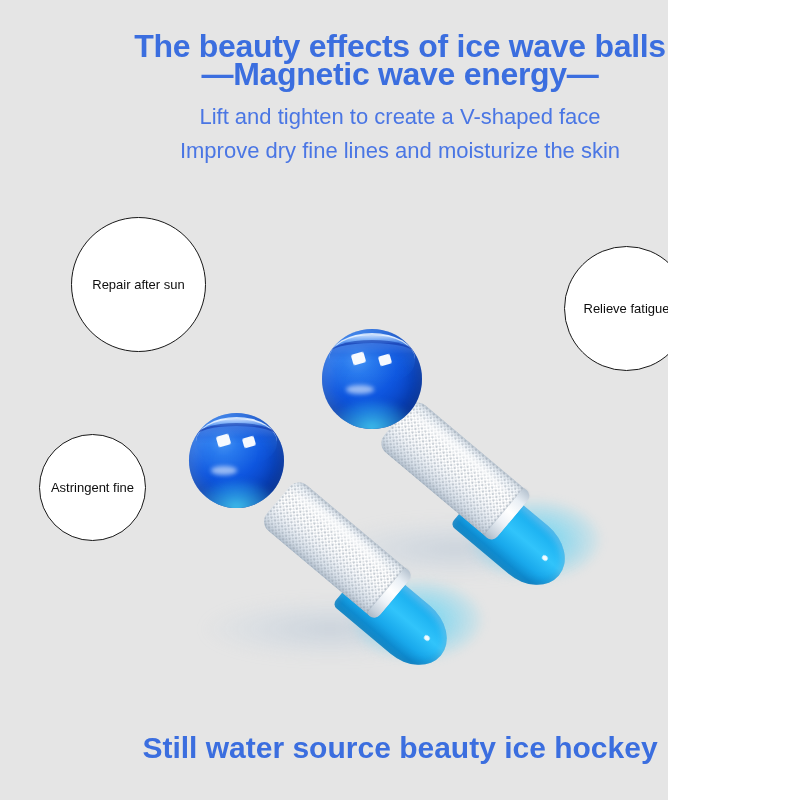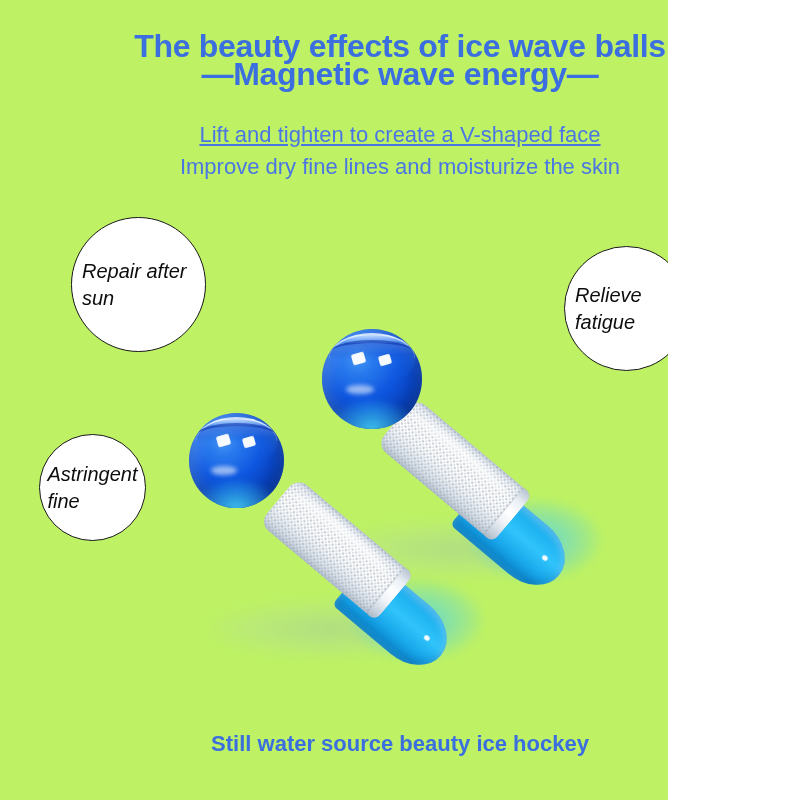--- a/index.html
+++ b/index.html
@@ -9,21 +9,21 @@
     background: #ffffff;
   }
   body {
     font-family: "Liberation Sans", sans-serif;
   }
 
   #banner {
     position: relative;
     width: 668px;
     height: 800px;
-    background: #bef264;
+    background: #e5e5e5;
     overflow: hidden;
   }
 
   
   .headline {
     position: absolute;
     left: 0;
     width: 800px;
     text-align: center;
     color: #3b6edf;
@@ -38,54 +38,53 @@
   .subline {
     position: absolute;
     left: 0;
     width: 800px;
     text-align: center;
     color: #4a76e4;
     font-size: 22px;
     font-weight: normal;
     white-space: nowrap;
   }
-  #subline-1 { top: 122px; text-decoration: underline; }
-  #subline-2 { top: 154px; }
+  #subline-1 { top: 104px; }
+  #subline-2 { top: 138px; }
 
   #footer-tagline {
     position: absolute;
     left: 0;
     width: 800px;
     top: 731px;
     text-align: center;
     color: #3b6edf;
     font-weight: bold;
-    font-size: 22px;
+    font-size: 30px;
     white-space: nowrap;
   }
 
   
   .benefit-circle {
     position: absolute;
     border: 1.4px solid #171717;
     border-radius: 50%;
     background: #ffffff;
     display: flex;
     align-items: center;
     justify-content: center;
     box-sizing: border-box;
     z-index: 6;
   }
   .benefit-label {
     color: #0d0d0d;
-    font-size: 20px;
+    font-size: 13px;
     line-height: 1.35;
-    text-align: left;
+    text-align: center;
     padding: 0 10px;
-    font-style: italic;
   }
 
   #circle-repair-after-sun { left: 71px;  top: 217px; width: 135px; height: 135px; }
   #circle-astringent-pores { left: 39px;  top: 434px; width: 107px; height: 107px; }
   #circle-relieve-fatigue  { left: 564px; top: 246px; width: 125px; height: 125px; }
   #circle-activate-cells   { left: 66px;  top: 626px; width: 122px; height: 122px; }
   #circle-activate-cells .benefit-label { padding: 0 4px; }
 
   
   #product-group {

